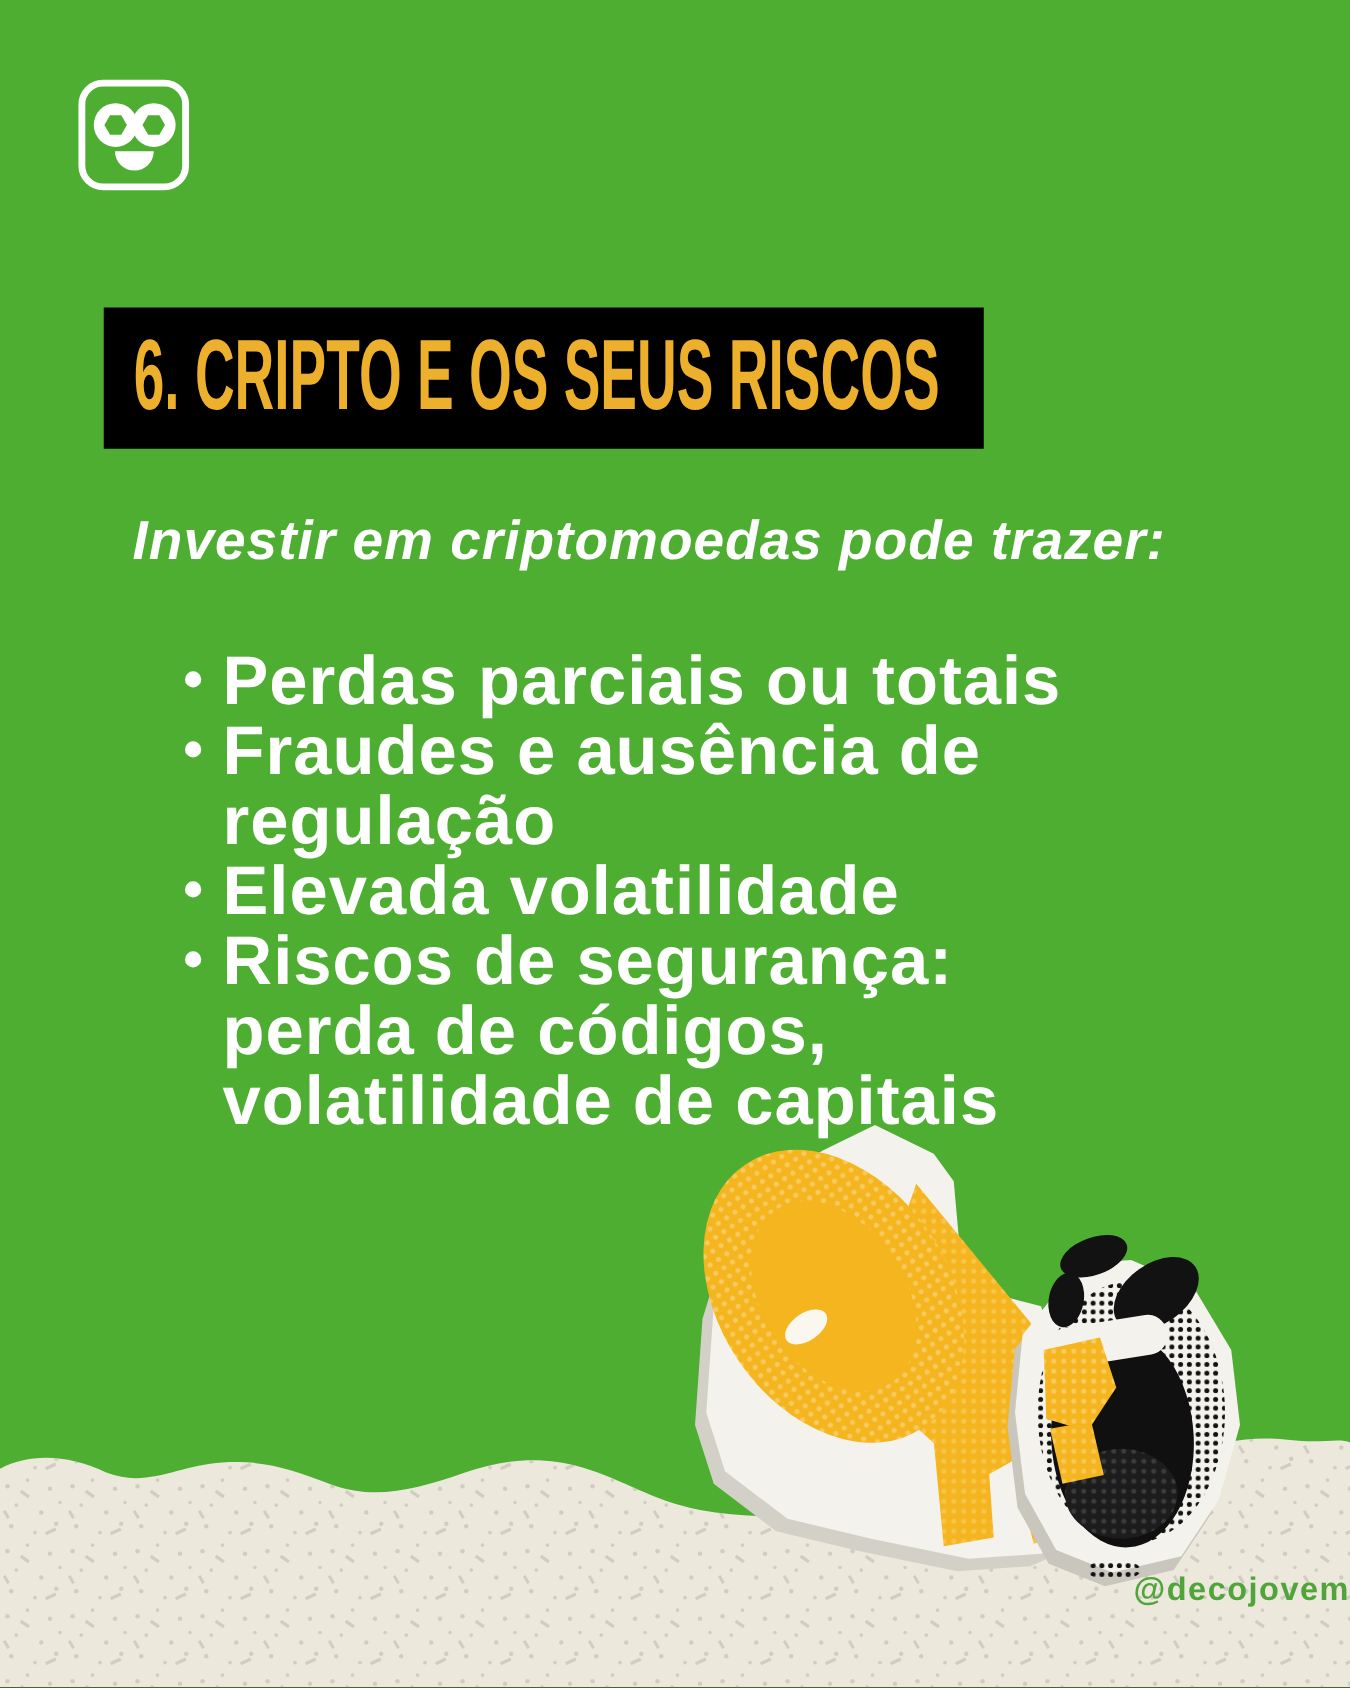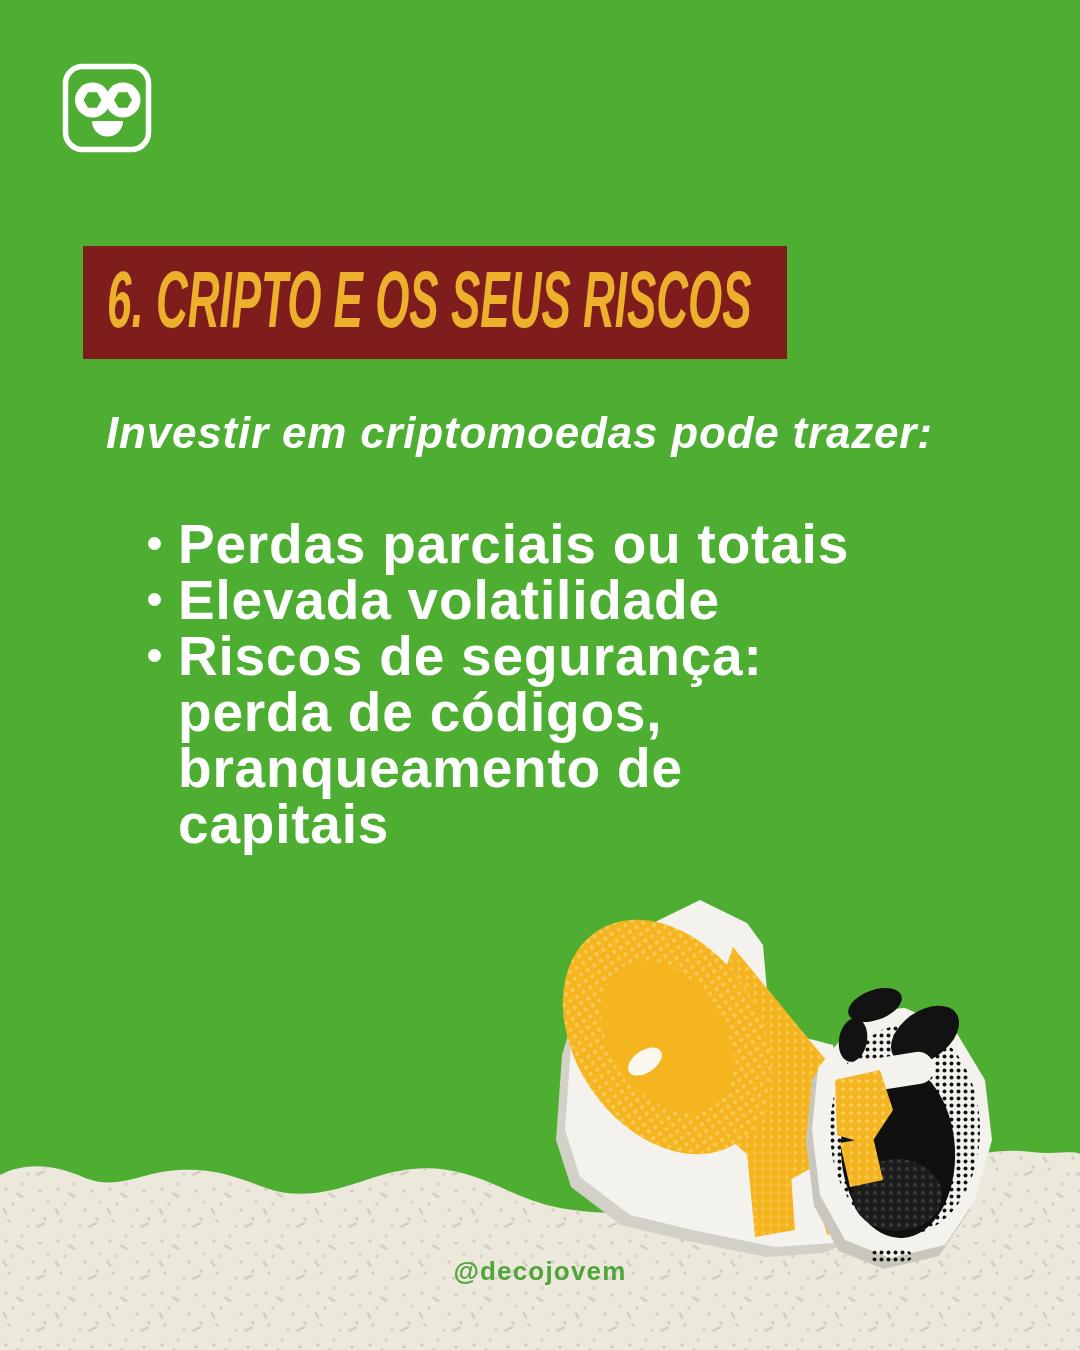--- a/index.html
+++ b/index.html
@@ -4,21 +4,21 @@
 <style>
   html,body{margin:0;padding:0;background:#222;}
   .canvas{
     position:relative;width:1080px;height:1350px;overflow:hidden;
     background:#4DAE32;
     font-family:"Liberation Sans",sans-serif;
   }
   
   .logo{position:absolute;left:62px;top:63px;width:90px;height:90px;}
   
-  .banner{position:absolute;left:83px;top:246px;width:704px;height:113px;background:#7f1d1d;font-style:italic;}
+  .banner{position:absolute;left:83px;top:246px;width:704px;height:113px;background:#000000;}
   .title{
     position:absolute;left:24px;top:0;height:113px;line-height:108px;
     font-size:80px;font-weight:bold;color:#EDB02C;white-space:nowrap;
     transform:scaleX(.55);transform-origin:left center;
   }
   
   .intro{
     position:absolute;left:106px;top:408px;
     font-size:44px;font-weight:bold;color:#FFFFFF;letter-spacing:.8px;white-space:nowrap;font-style:italic;
   }
@@ -30,21 +30,21 @@
   ul.bullets li{position:relative;padding-left:33px;}
   ul.bullets li::before{
     content:"";position:absolute;left:3px;top:21px;width:13px;height:13px;
     border-radius:50%;background:#FFFFFF;
   }
   
   .paper{position:absolute;left:0;top:1128px;width:1080px;height:222px;}
   .illus{position:absolute;left:535px;top:885px;width:480px;height:420px;}
   
   .handle{
-    position:absolute;left:0;top:1256px;width:1080px;text-align:center;
+    position:absolute;left:0;top:1256px;width:1080px;text-align:right;
     font-size:26px;font-weight:bold;letter-spacing:1.2px;color:#4FA43A;
   }
 </style>
 </head>
 <body>
 
 <div class="canvas">
 
   <svg class="logo" viewBox="0 0 90 90" aria-hidden="true">
     <rect x="3.5" y="3.5" width="83" height="83" rx="17" fill="none" stroke="#FFFFFF" stroke-width="5.5"></rect>
@@ -56,22 +56,23 @@
   </svg>
 
   <div class="banner">
     <div class="title">6. CRIPTO E OS SEUS RISCOS</div>
   </div>
 
   <div class="intro">Investir em criptomoedas pode trazer:</div>
 
   <ul class="bullets">
     <li><span>Perdas parciais ou totais</span></li>
+    <li><span>Fraudes e ausência de regulação</span></li>
     <li><span>Elevada volatilidade</span></li>
-    <li><span>Riscos de segurança: perda de códigos, branqueamento de capitais</span></li>
+    <li><span>Riscos de segurança: perda de códigos, volatilidade de capitais</span></li>
   </ul>
 
   <svg class="paper" viewBox="0 0 1080 222" aria-hidden="true">
     <defs>
       <pattern id="spk" width="52" height="52" patternUnits="userSpaceOnUse">
         <circle cx="6" cy="9" r="1.8" fill="#C8C4B9"></circle>
         <circle cx="22" cy="4" r="1.5" fill="#C8C4B9"></circle>
         <circle cx="40" cy="11" r="1.8" fill="#C8C4B9"></circle>
         <circle cx="13" cy="24" r="1.5" fill="#C8C4B9"></circle>
         <circle cx="33" cy="30" r="1.8" fill="#C8C4B9"></circle>

